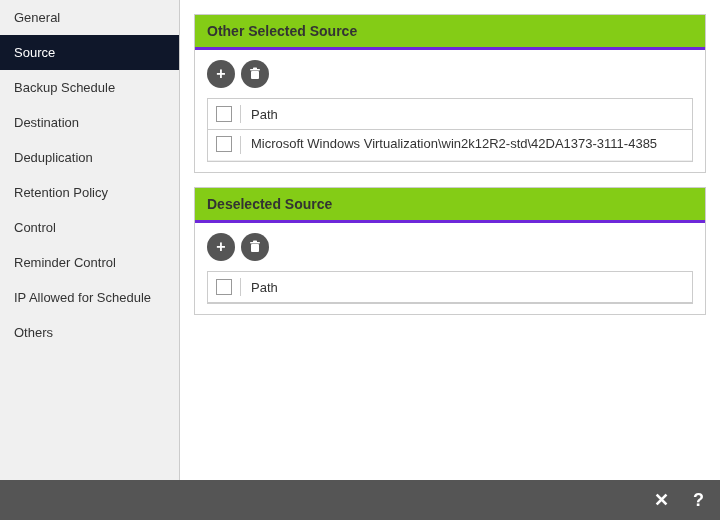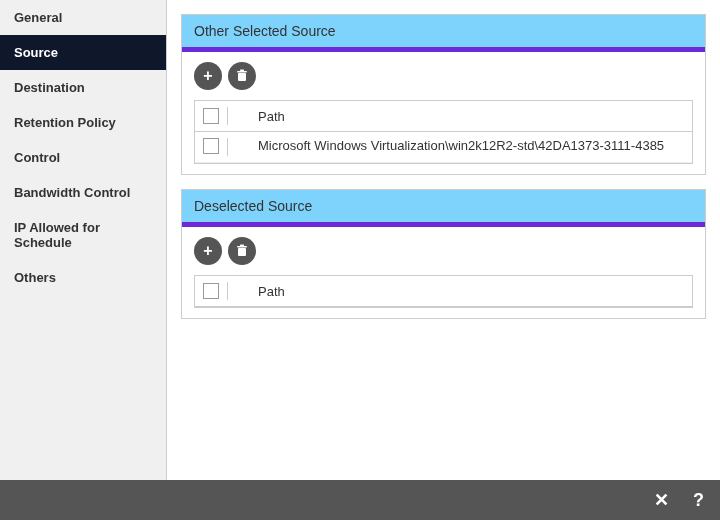--- a/index.html
+++ b/index.html
@@ -14,25 +14,24 @@
     }
 
     .main-container {
       display: flex;
       flex: 1;
       overflow: hidden;
     }
 
     
     .sidebar {
-      width: 167px;
+      width: 180px;
       background: #f0f0f0;
       border-right: 1px solid #ccc;
       flex-shrink: 0;
-      font-weight: bold;
     }
 
     .sidebar-item {
       padding: 10px 14px;
       cursor: pointer;
       color: #333;
       font-size: 13px;
       border-bottom: none;
     }
 
@@ -49,25 +48,25 @@
       padding: 0;
     }
 
     .section {
       border: 1px solid #ccc;
       margin: 14px 14px 10px 14px;
       background: #fff;
     }
 
     .section-header {
-      background: #7dd3fc;
-      border-bottom: 5px solid #6d28d9;
+      background: #84cc16;
+      border-bottom: 3px solid #6d28d9;
       padding: 8px 12px;
       font-size: 14px;
-      font-weight: normal;
+      font-weight: bold;
       color: #333;
     }
 
     .section-body {
       padding: 10px 12px;
     }
 
     .toolbar {
       display: flex;
       gap: 6px;
@@ -124,21 +123,20 @@
       width: 1px;
       background: #ccc;
       height: 18px;
       margin-right: 10px;
       flex-shrink: 0;
     }
 
     .col-label {
       color: #333;
       font-size: 13px;
-      margin-left: 20px;
     }
 
     
     .bottom-bar {
       height: 40px;
       background: #555;
       display: flex;
       align-items: center;
       justify-content: flex-end;
       padding: 0 12px;
@@ -162,30 +160,36 @@
 <div class="main-container">
 
   <div class="sidebar">
     <div class="sidebar-item">
       <span>General</span>
     </div>
     <div class="sidebar-item active">
       <span>Source</span>
     </div>
     <div class="sidebar-item">
+      <span>Backup Schedule</span>
+    </div>
+    <div class="sidebar-item">
       <span>Destination</span>
     </div>
     <div class="sidebar-item">
+      <span>Deduplication</span>
+    </div>
+    <div class="sidebar-item">
       <span>Retention Policy</span>
     </div>
     <div class="sidebar-item">
       <span>Control</span>
     </div>
     <div class="sidebar-item">
-      <span>Bandwidth Control</span>
+      <span>Reminder Control</span>
     </div>
     <div class="sidebar-item">
       <span>IP Allowed for Schedule</span>
     </div>
     <div class="sidebar-item">
       <span>Others</span>
     </div>
   </div>
 
   <div class="content">

